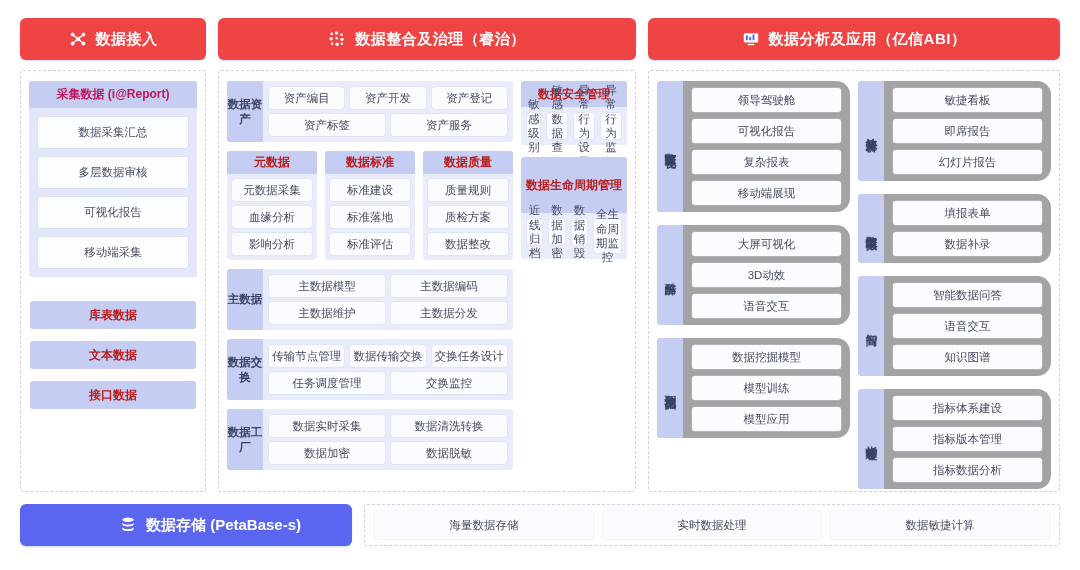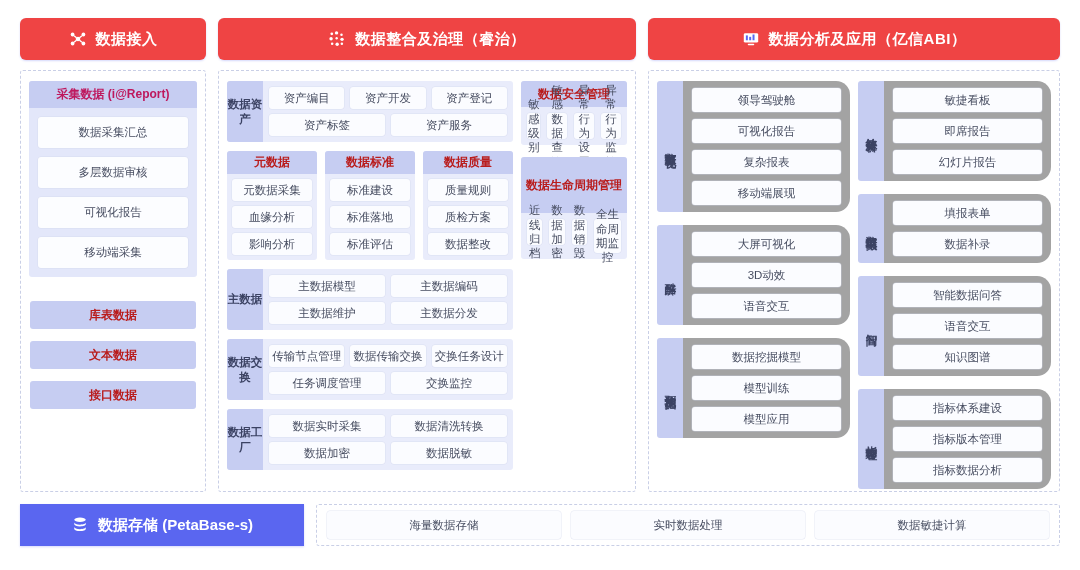--- a/index.html
+++ b/index.html
@@ -99,24 +99,25 @@
   .rgrp-body{flex:1;padding:7px 9px;display:flex;flex-direction:column;gap:7px;}
   .rgrp-body .tile{height:24px;}
   .vtext{
     writing-mode:vertical-rl;text-orientation:upright;
     letter-spacing:1px;
   }
 
   
   .bottom{display:flex;padding:12px 20px 0 20px;gap:12px;box-sizing:border-box;align-items:stretch;}
   .store-btn{
-    width:284px;background:#5a66f0;color:#fff;border-radius:0;height:42px;
+    width:284px;background:#5a66f0;color:#fff;border-radius:6px;height:42px;
     display:flex;align-items:center;justify-content:center;gap:9px;
     font-size:15px;font-weight:bold;
     box-shadow:0 1px 2px rgba(90,102,240,.25);
+    padding-left:48px;
   }
   .store-row{
     flex:1;border:1px dashed #c9cfe6;border-radius:3px;
     display:flex;align-items:center;gap:10px;padding:6px 10px;box-sizing:border-box;
   }
   .store-row .tile{flex:1;height:28px;font-size:11.5px;}
 </style>
 </head>
 <body>
 

